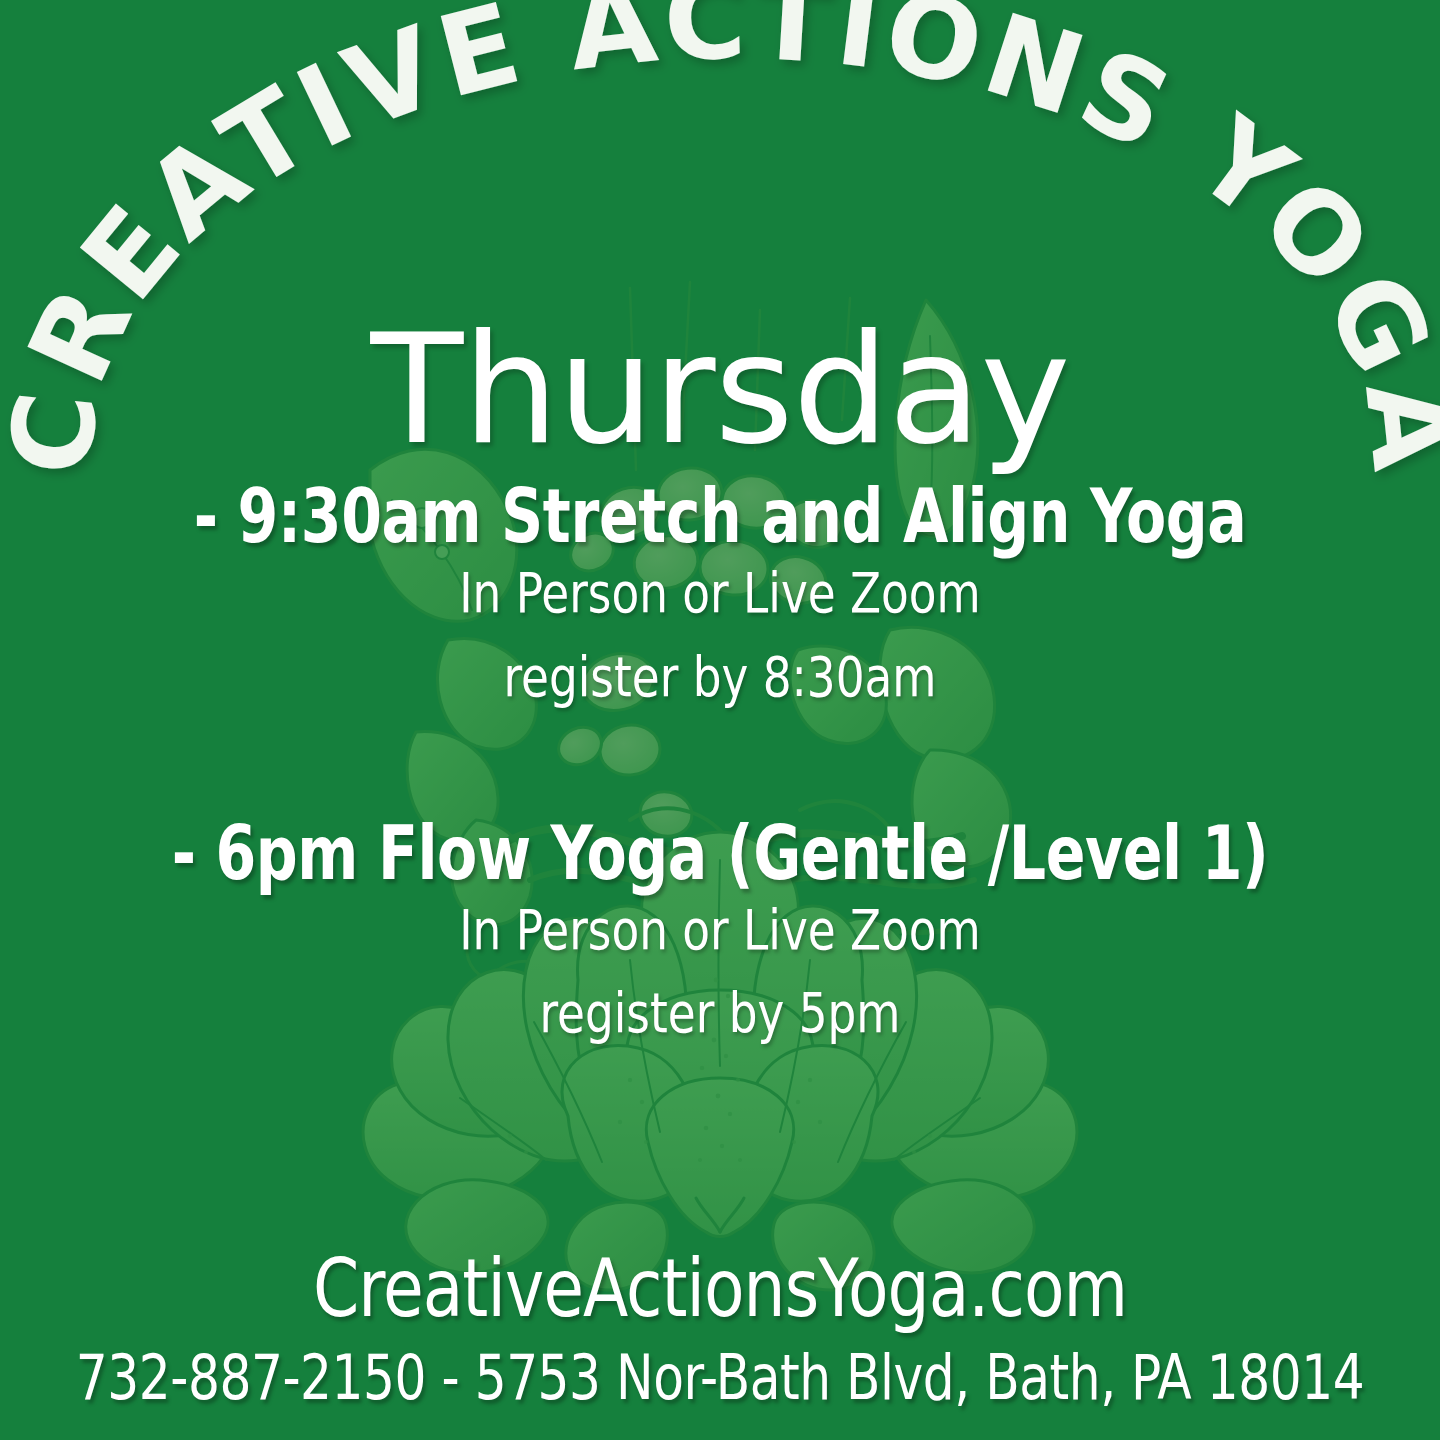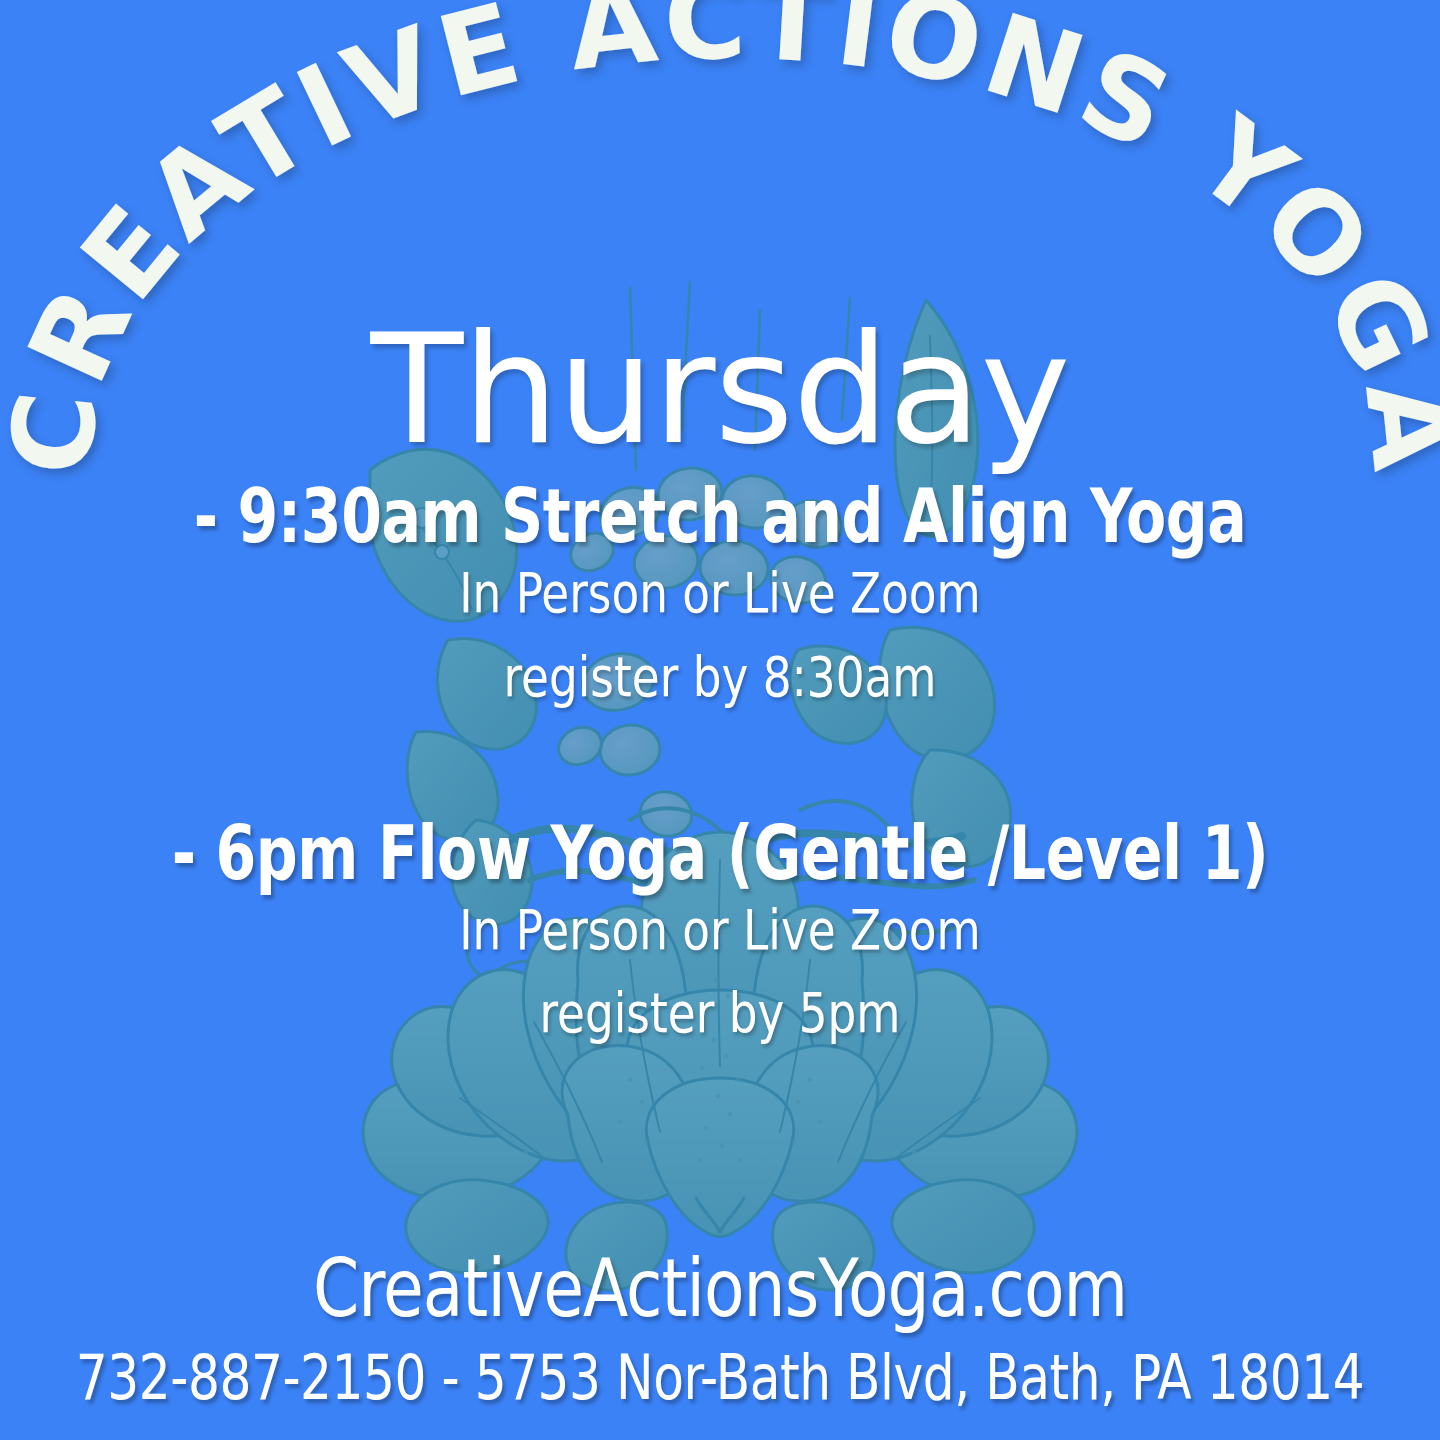--- a/index.html
+++ b/index.html
@@ -4,21 +4,21 @@
 <style>
   html, body {
     margin: 0;
     padding: 0;
     background: #ffffff;
   }
   .poster {
     position: relative;
     width: 1440px;
     height: 1440px;
-    background: #3b82f6;
+    background: #15803d;
     overflow: hidden;
     font-family: "DejaVu Sans", sans-serif;
     user-select: none;
   }
 
   
   .watermark {
     position: absolute;
     left: 50%;
     top: 280px;

